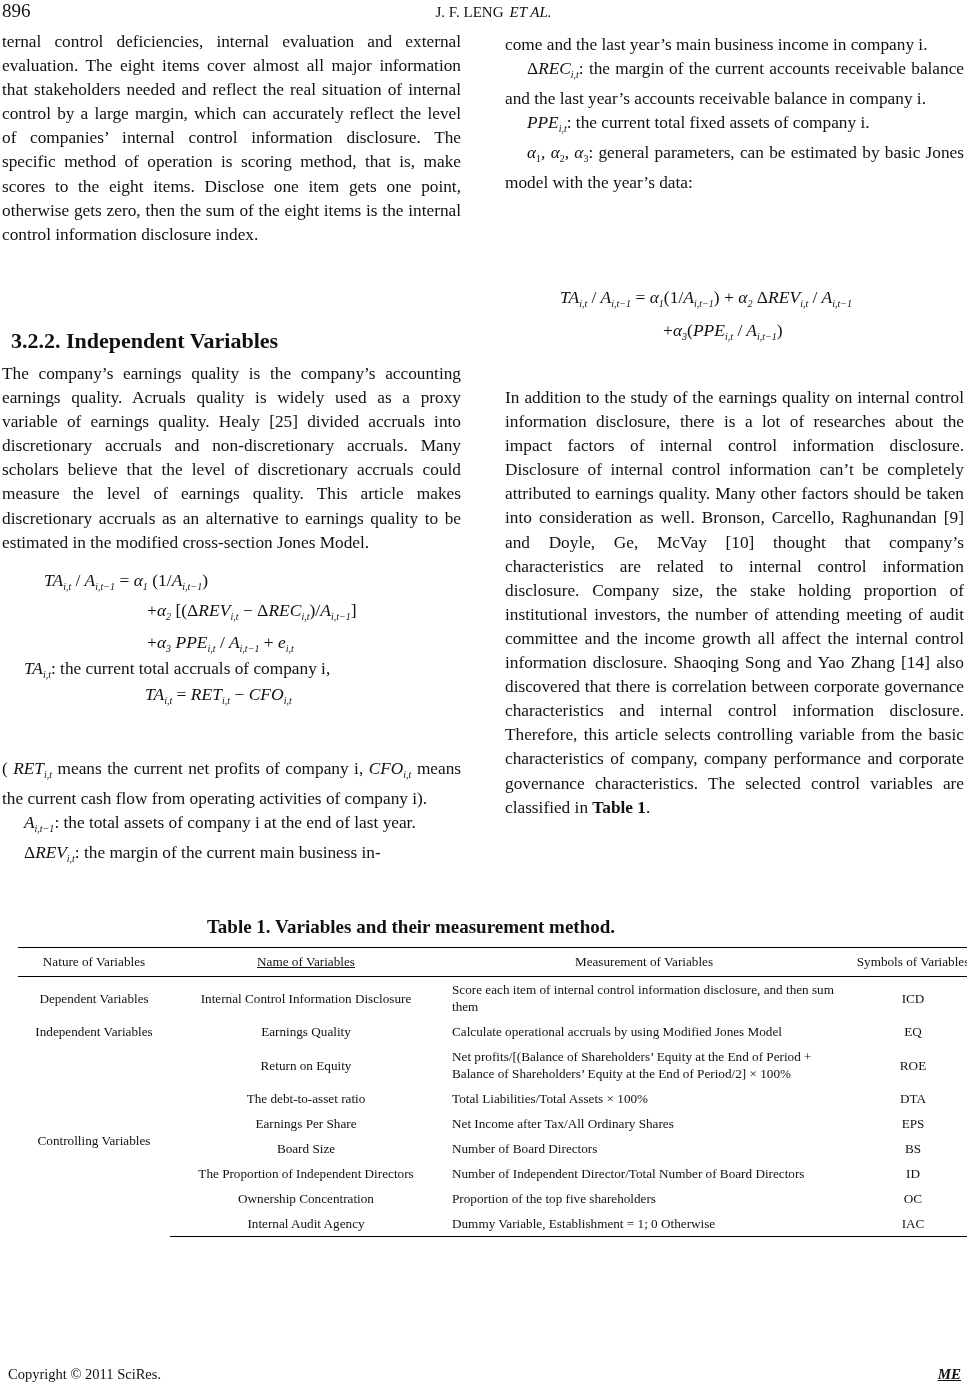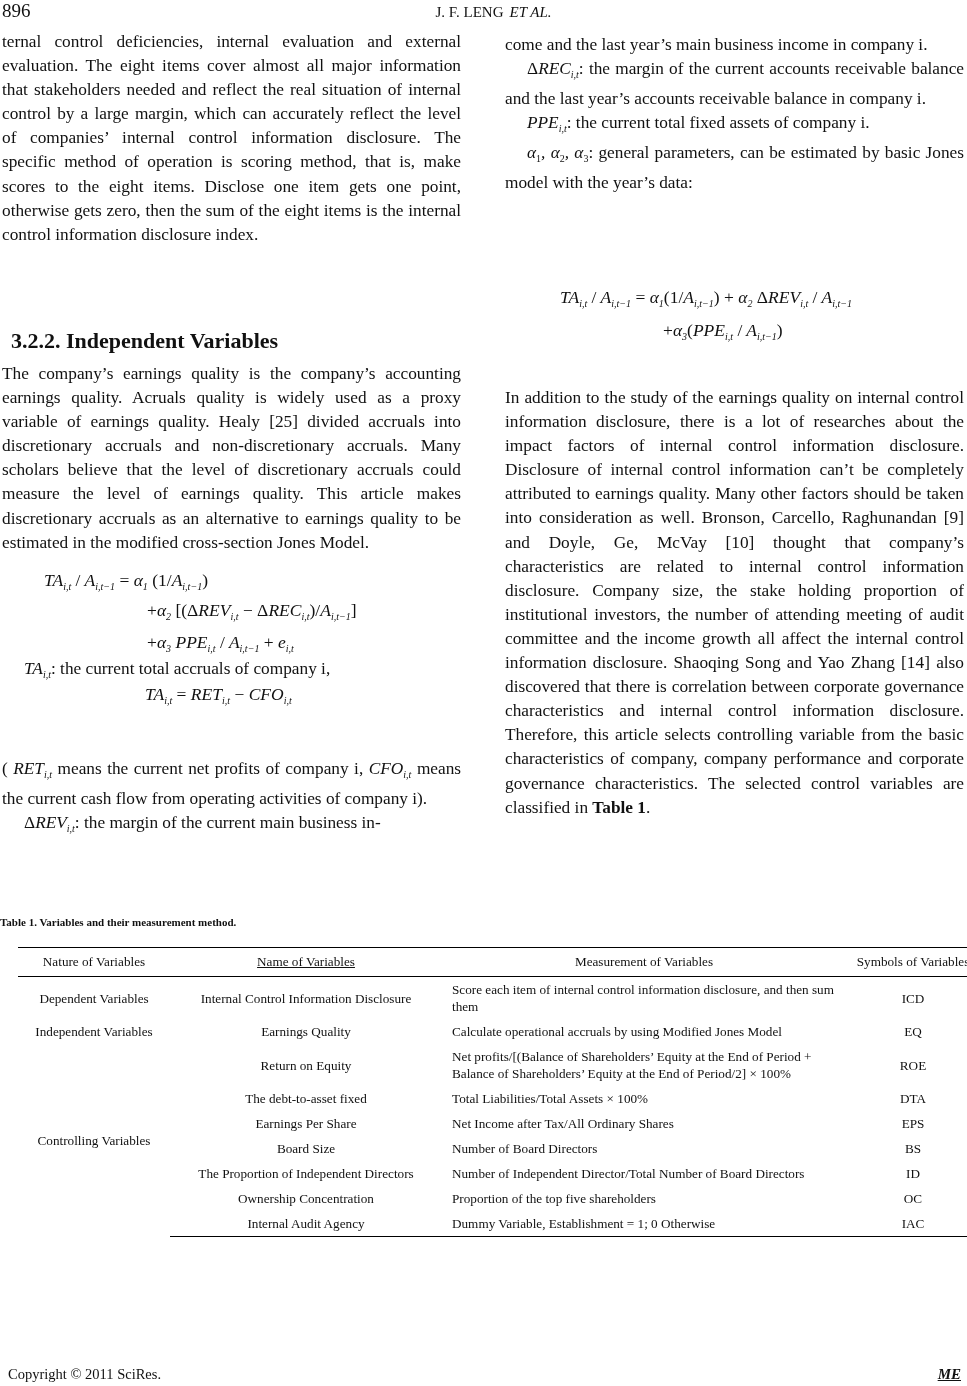--- a/index.html
+++ b/index.html
@@ -12,21 +12,21 @@
   .colL { left:2px; width:459px; }
   .colR { left:505px; width:459px; }
   p { margin:0; }
   .ind { text-indent:22px; }
   h3 { margin:9px; font-size:22px; font-weight:bold; line-height:24px; }
   .eq { font-family:"Liberation Serif", serif; font-style:italic; font-size:17.5px; white-space:nowrap; position:absolute; }
   .eq sub { font-size:10px; font-style:italic; vertical-align:-4px; }
   .up { font-style:normal; }
   .sym { font-style:italic; }
   .sym sub { font-size:10px; vertical-align:-4px; }
-  .tbl-cap { left:0; width:822px; top:916px; font-weight:bold; font-size:11px; }
+  .tbl-cap { left:0; width:822px; top:916px; text-align:center; font-weight:bold; font-size:19px; }
   table { position:absolute; left:18px; top:947px; width:962px; border-collapse:collapse; font-size:13.2px; line-height:17px; }
   th { font-weight:normal; text-align:center; padding:5px 2px 6px; border-top:1.5px solid #000; border-bottom:1.5px solid #000; white-space:nowrap; }
   td { padding:4px 2px; text-align:center; vertical-align:middle; }
   td.meas { text-align:left; padding-left:10px; }
   tr.last td { border-bottom:1.5px solid #000; }
   .footer-l { left:8px; top:1366px; font-size:14.5px; }
   .footer-r { right:6px; top:1366px; font-size:15px; font-style:italic; font-weight:bold;text-decoration:underline; }
 </style>
 </head>
 <body>
@@ -51,20 +51,21 @@
 </div>
 
 <div class="col colL" style="top:657px;text-indent:22px;">
   <span class="sym">TA<sub>i,t</sub></span><span>: the current total accruals of company i,</span>
 </div>
 
 <div class="eq" style="left:145px;top:684px;">TA<sub>i,t</sub> <span class="up">=</span> RET<sub>i,t</sub> <span class="up">−</span> CFO<sub>i,t</sub></div>
 
 <div class="col colL" style="top:713px;margin-top:44px;">
   <p><span class="up">( </span><span class="sym">RET<sub>i,t</sub></span> <span>means the current net profits of company i,</span> <span class="sym">CFO<sub>i,t</sub></span> <span>means the current cash flow from operating activities of company i).</span></p>
+  <p class="ind"><span class="sym">A<sub>i,t−1</sub></span><span>: the total assets of company i at the end of last year.</span></p>
   <p class="ind" style="text-align:left;"><span class="sym"><span class="up">Δ</span>REV<sub>i,t</sub></span><span>: the margin of the current main business in-</span></p>
 </div>
 
 <div class="col colR" style="top:33px;">
   <p>come and the last year’s main business income in company i.</p>
   <p class="ind"><span class="sym"><span class="up">Δ</span>REC<sub>i,t</sub></span><span>: the margin of the current accounts receivable balance and the last year’s accounts receivable balance in company i.</span></p>
   <p class="ind"><span class="sym">PPE<sub>i,t</sub></span><span>: the current total fixed assets of company i.</span></p>
   <p class="ind"><span class="sym">α<sub class="up">1</sub>, α<sub class="up">2</sub>, α<sub class="up">3</sub></span><span>: general parameters, can be estimated by basic Jones model with the year’s data:</span></p>
 </div>
 
@@ -100,21 +101,21 @@
       <td class="meas">Calculate operational accruals by using Modified Jones Model</td>
       <td>EQ</td>
     </tr>
     <tr>
       <td rowspan="7">Controlling Variables</td>
       <td>Return on Equity</td>
       <td class="meas">Net profits/[(Balance of Shareholders’ Equity at the End of Period + Balance of Shareholders’ Equity at the End of Period/2] × 100%</td>
       <td>ROE</td>
     </tr>
     <tr>
-      <td>The debt-to-asset fixed</td>
+      <td>The debt-to-asset ratio</td>
       <td class="meas">Total Liabilities/Total Assets × 100%</td>
       <td>DTA</td>
     </tr>
     <tr>
       <td>Earnings Per Share</td>
       <td class="meas">Net Income after Tax/All Ordinary Shares</td>
       <td>EPS</td>
     </tr>
     <tr>
       <td>Board Size</td>

